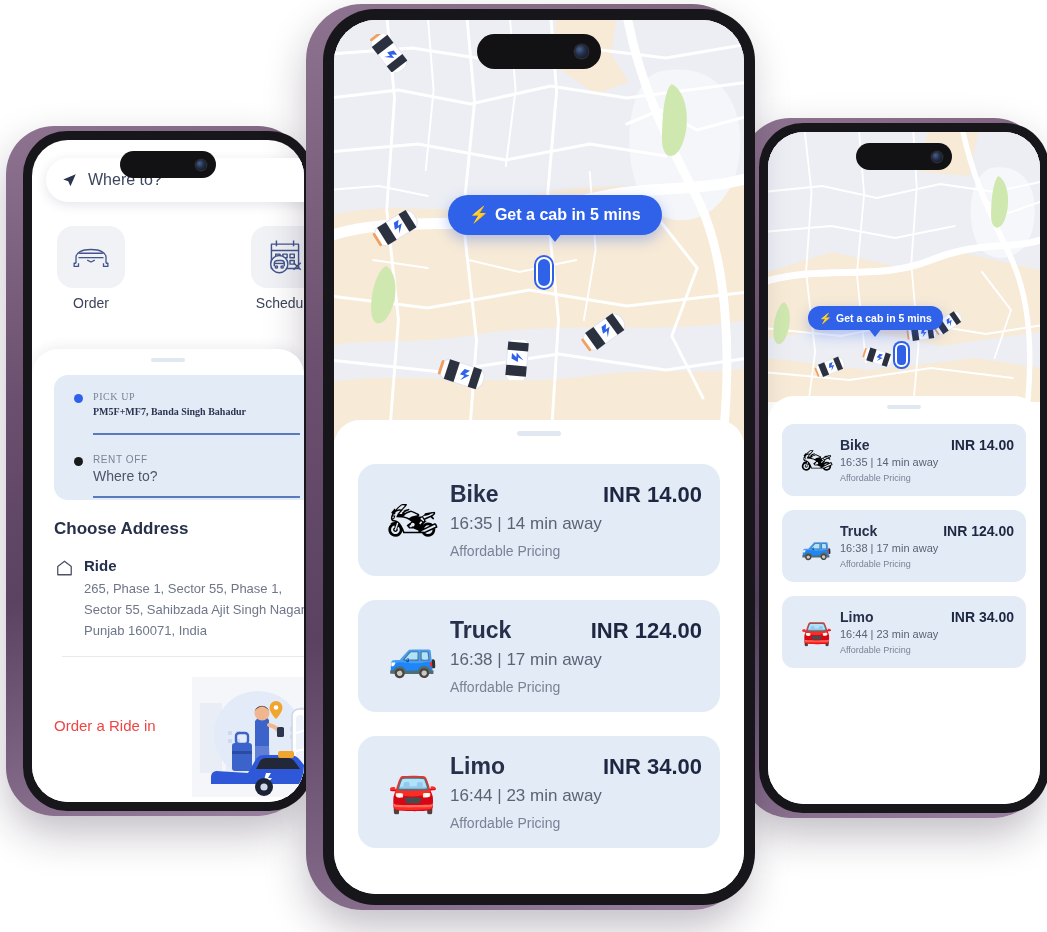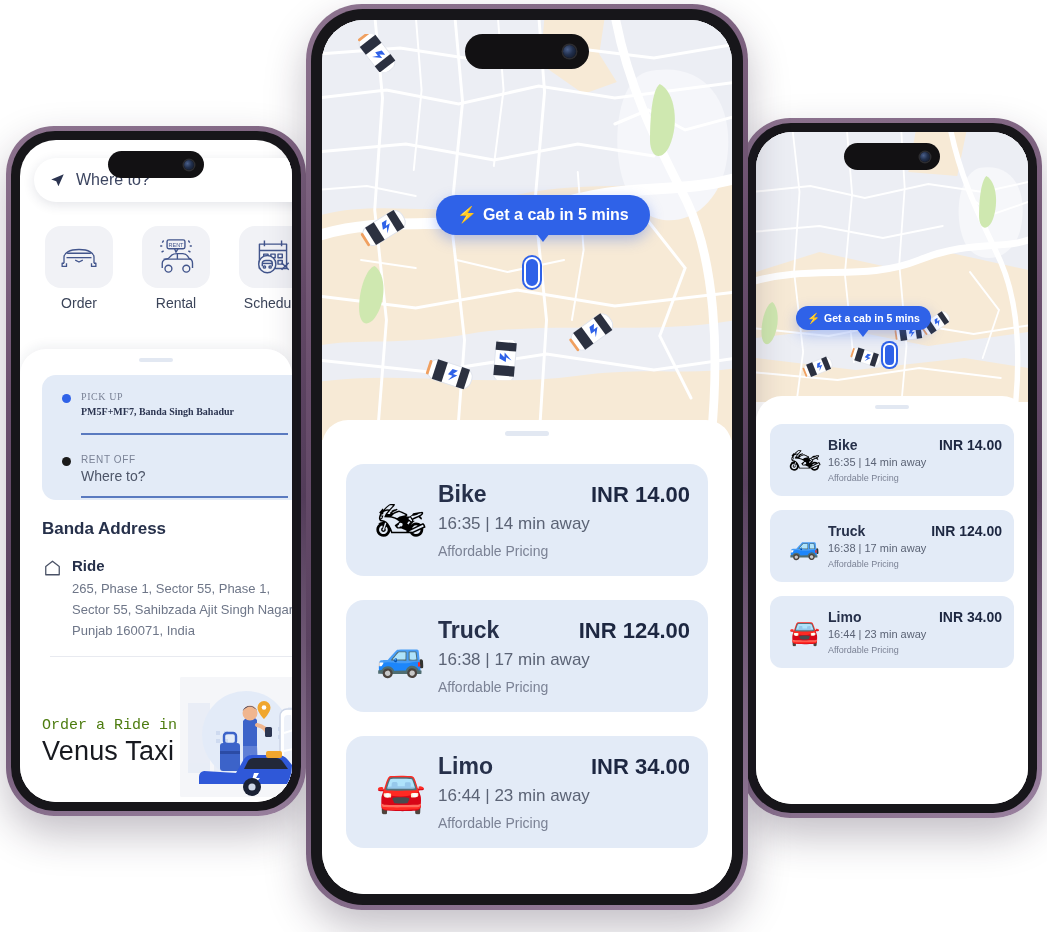--- a/index.html
+++ b/index.html
@@ -10,21 +10,21 @@
     overflow:hidden;position:relative;
   }
   .stage{position:absolute;inset:0;}
 
   
   .phone{position:absolute;border-radius:56px;
     background:linear-gradient(160deg,#8e7490 0%,#6b4f6e 35%,#5a4260 60%,#9b82a0 100%);
     padding:5px;box-sizing:border-box;
     box-shadow:0 18px 40px rgba(40,25,50,.28);}
   .phone-inner{position:relative;width:100%;height:100%;
-    background:#17161a;border-radius:52px;padding:11px;box-sizing:border-box;}
+    background:#17161a;border-radius:52px;padding:11px;box-sizing:border-box;margin-left:12px;}
   .screen{position:relative;width:100%;height:100%;background:#fff;
     border-radius:42px;overflow:hidden;}
   .notch{position:absolute;top:14px;left:50%;transform:translateX(-50%);
     width:124px;height:35px;background:#121113;border-radius:20px;z-index:40;
     display:flex;align-items:center;justify-content:flex-end;padding-right:13px;box-sizing:border-box;}
   .cam{width:13px;height:13px;border-radius:50%;
     background:radial-gradient(circle at 35% 35%,#4a5f8a 0%,#22304d 45%,#0d1220 100%);
     box-shadow:0 0 0 1.5px #2c2c30;}
 
   
@@ -81,21 +81,21 @@
   .addr-val.ph{font-weight:400;color:#4d5568;}
   .addr-line{position:absolute;height:1.6px;background:#5a7ac0;}
 
   .sec-title{position:absolute;font-weight:700;color:#26304a;}
   .home-ico{position:absolute;}
   .home-name{position:absolute;font-weight:700;color:#26304a;}
   .home-addr{position:absolute;color:#6e7688;}
   .divider{position:absolute;height:1px;background:#e8eaf0;}
 
   .promo{position:absolute;overflow:hidden;}
-  .promo-sm{color:#4d7c0f;font-family:Liberation Mono, monospace;}
+  .promo-sm{color:#ef4444;}
   .promo-lg{color:#17191f;font-weight:400;}
   .promo-art{position:absolute;background:#f4f5f8;overflow:hidden;border-radius:2px;}
 </style>
 </head>
 <body>
 
 <div class="stage">
 
   <div class="phone" style="left:742px;top:118px;width:300px;height:700px;border-radius:48px;">
     <div class="phone-inner" style="border-radius:44px;padding:9px;">
@@ -246,35 +246,20 @@
               <path d="M8 30 L5 30 L5 35 L12 35 L12 30"></path>
               <path d="M56 30 L59 30 L59 35 L52 35 L52 30"></path>
               <path d="M12 21 L52 21"></path>
               <path d="M26 25 L32 28 L38 25"></path>
               <path d="M13 14 L51 14"></path>
             </svg>
           </div>
           <div class="svc-label" style="font-size:14px;">Order</div>
         </div>
 
-        <div class="svc" style="left:122px;top:86px;width:68px;">
-          <div class="svc-tile" style="width:68px;height:62px;">
-            <svg width="44" height="40" viewBox="0 0 64 56" fill="none" stroke="#42558c" stroke-width="2" stroke-linejoin="round">
-              <rect x="19" y="3" width="26" height="13" rx="2.5"></rect>
-              <text x="32" y="13" font-size="8" fill="#42558c" stroke="none" text-anchor="middle" font-family="Liberation Sans">RENT</text>
-              <path d="M30 16 L32 21 L35 16"></path>
-              <path d="M14 4 L12 7 M50 4 L52 7 M12 12 L9 12 M52 12 L55 12 M14 19 L11 21 M50 19 L53 21"></path>
-              <path d="M12 44 L12 37 C12 34 16 31 21 30 L26 25 C28 23 31 23 34 23 L42 23 C46 23 49 26 51 30 C54 31 56 33 56 37 L56 44"></path>
-              <circle cx="21" cy="45" r="5"></circle>
-                <circle cx="47" cy="45" r="5"></circle>
-              <path d="M34 23 L34 30 M14 31 L54 31"></path>
-            </svg>
-          </div>
-          <div class="svc-label" style="font-size:14px;">Rental</div>
-        </div>
 
         <div class="svc" style="left:219px;top:86px;width:68px;">
           <div class="svc-tile" style="width:68px;height:62px;">
             <svg width="40" height="40" viewBox="0 0 56 56" fill="none" stroke="#42558c" stroke-width="2" stroke-linejoin="round">
               <path d="M9 10 L47 10 L47 44 L9 44 Z"></path>
               <path d="M9 19 L47 19"></path>
               <path d="M16 5 L16 13 M40 5 L40 13"></path>
               <rect x="15" y="24" width="6" height="5"></rect>
                 <rect x="25" y="24" width="6" height="5"></rect>
                 <rect x="35" y="24" width="6" height="5"></rect>
@@ -302,34 +287,33 @@
               <div class="addr-line" style="left:19px;top:42px;width:207px;"></div>
             </div>
             <div class="addr-row" style="position:absolute;left:20px;top:79px;width:226px;height:46px;">
               <span class="dot" style="left:0;top:3px;width:9px;height:9px;background:#1a1a1a;"></span>
               <div class="addr-lbl" style="position:absolute;left:19px;top:0;font-size:10px;">RENT OFF</div>
               <div class="addr-val ph" style="position:absolute;left:19px;top:14px;font-size:14px;">Where to?</div>
               <div class="addr-line" style="left:19px;top:42px;width:207px;"></div>
             </div>
           </div>
 
-          <div class="sec-title" style="left:22px;top:170px;font-size:17px;">Banda Address</div>
+          <div class="sec-title" style="left:22px;top:170px;font-size:17px;">Choose Address</div>
 
           <div class="home-ico" style="left:23px;top:210px;">
             <svg width="19" height="18" viewBox="0 0 24 24" fill="none" stroke="#4a5266" stroke-width="1.7" stroke-linejoin="round">
               <path d="M3 10 L12 3 L21 10 L21 21 L3 21 Z"></path>
             </svg>
           </div>
           <div class="home-name" style="left:52px;top:208px;font-size:15px;">Ride</div>
           <div class="home-addr" style="left:52px;top:229px;width:230px;font-size:13px;line-height:1.62;">265, Phase 1, Sector 55, Phase 1, Sector 55, Sahibzada Ajit Singh Nagar, Punjab 160071, India</div>
           <div class="divider" style="left:30px;top:307px;width:252px;"></div>
 
           <div class="promo" style="left:0;right:0;top:328px;height:120px;">
             <div class="promo-sm" style="position:absolute;left:22px;top:40px;font-size:15px;">Order a Ride in</div>
-            <div class="promo-lg" style="position:absolute;left:22px;top:59px;font-size:27px;letter-spacing:.2px;">Venus Taxi</div>
 
             <div class="promo-art" style="left:160px;top:0px;width:150px;height:120px;">
               <svg viewBox="0 0 150 120" width="150" height="120">
                 <rect x="0" y="0" width="150" height="120" fill="#f5f6f9"></rect>
                 <g opacity=".55" fill="#dfe6f5">
                   <rect x="8" y="26" width="22" height="70"></rect>
                     <rect x="34" y="44" width="16" height="52"></rect>
                   <rect x="108" y="30" width="24" height="66"></rect>
                     <rect x="134" y="50" width="14" height="46"></rect>
                 </g>

